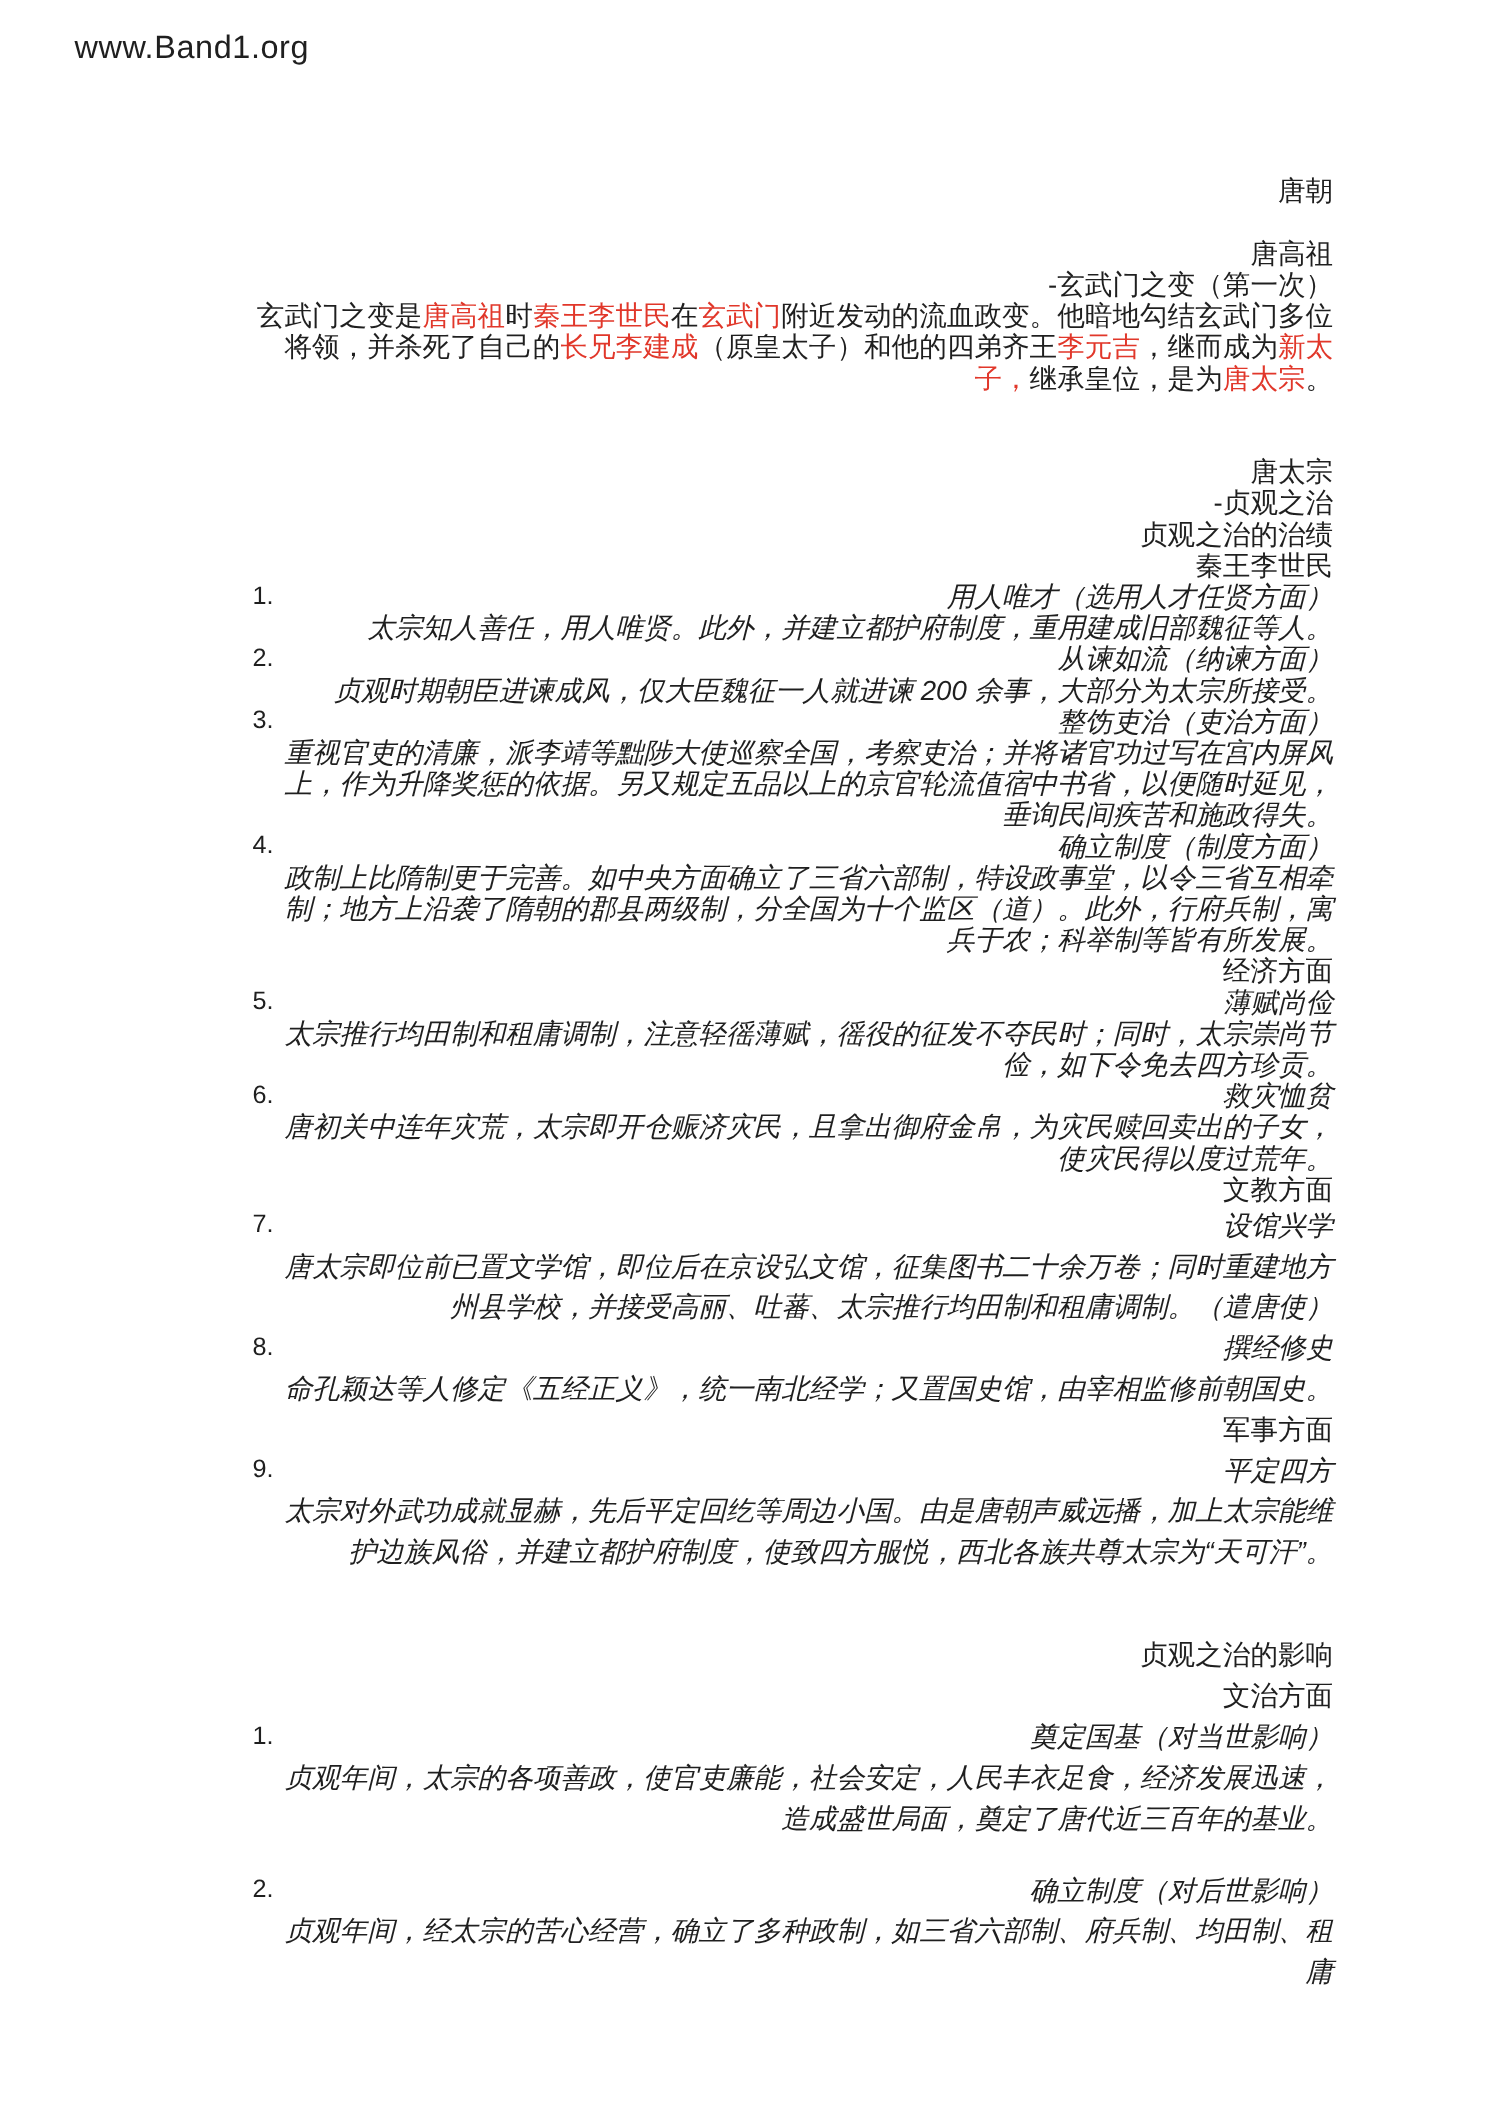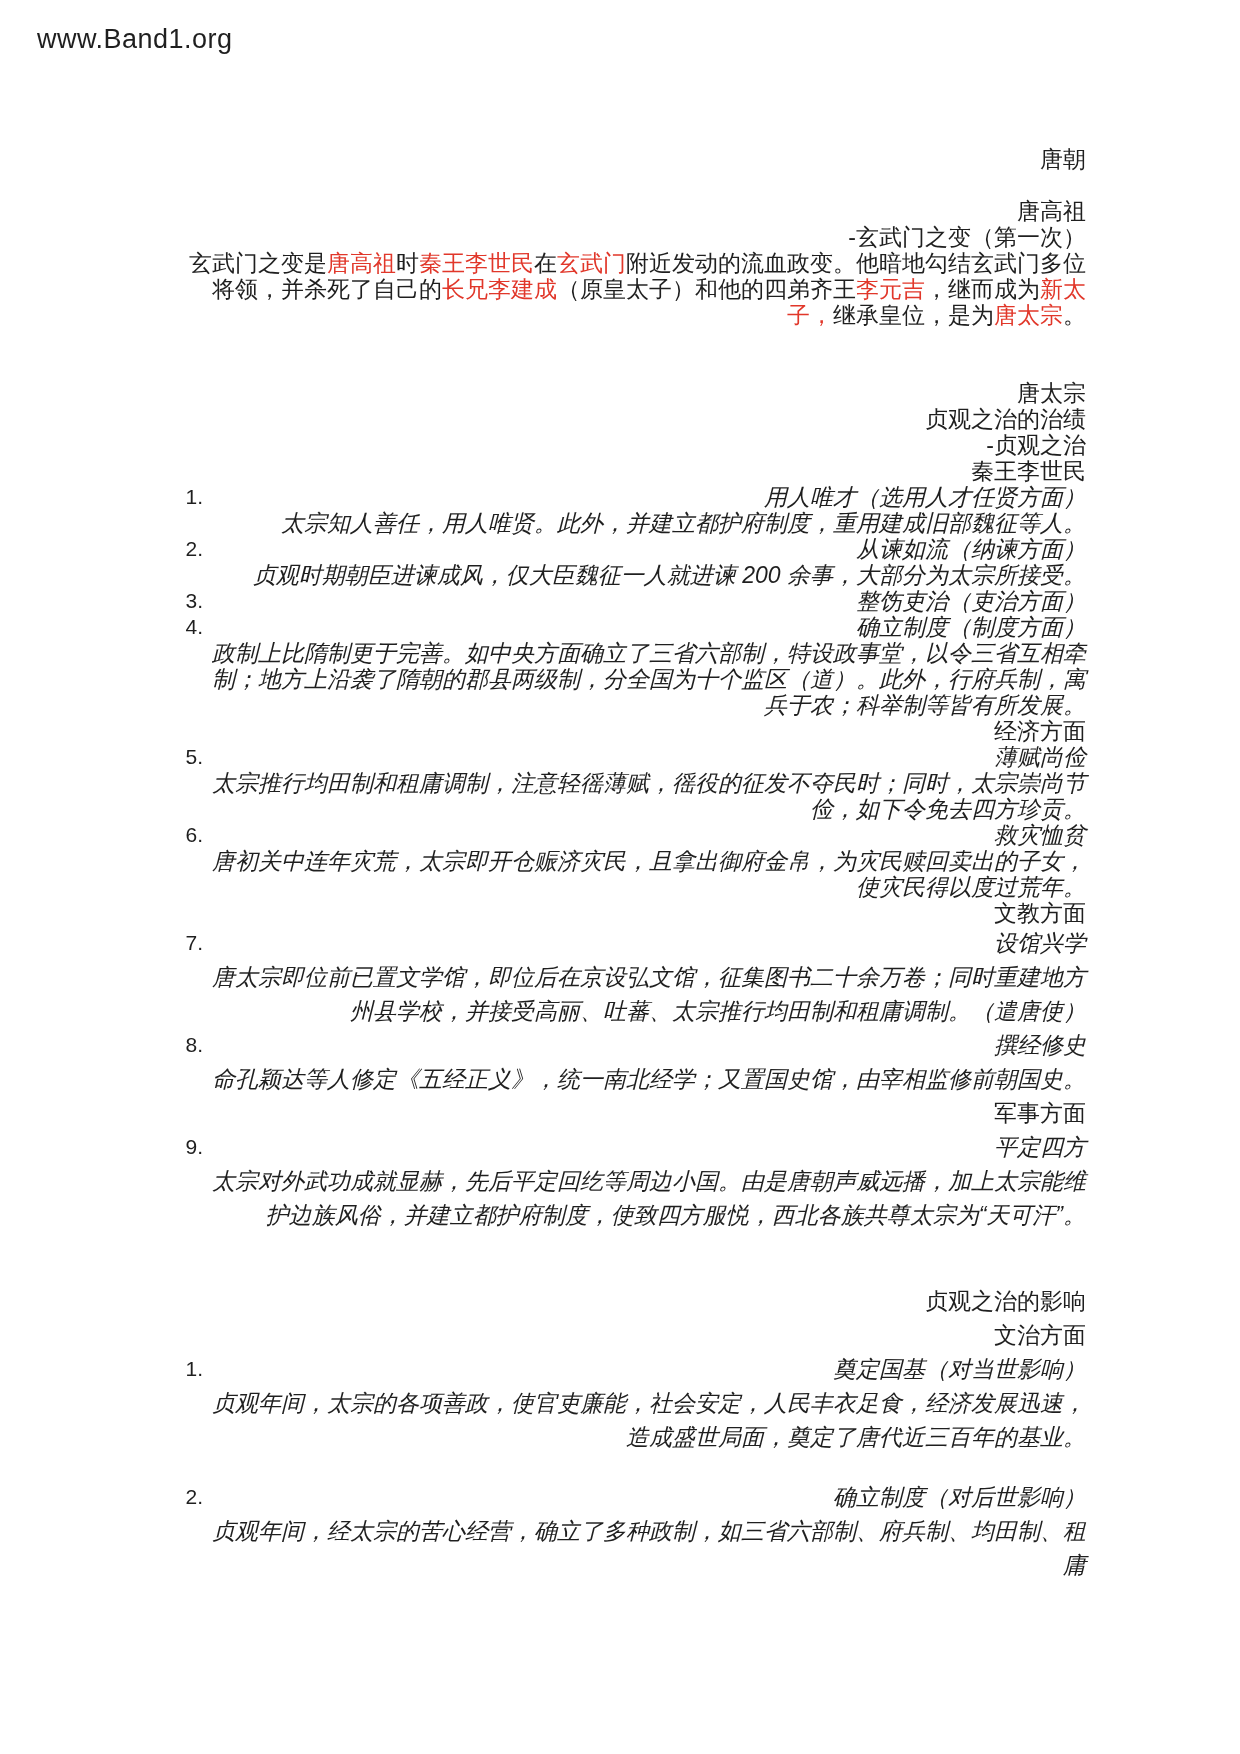--- a/index.html
+++ b/index.html
@@ -12,20 +12,21 @@
     background:#ffffff;
     font-family:"Liberation Sans","DejaVu Sans",sans-serif;
     color:var(--text-color);
   }
   .page{
     position:relative;
     width:1160px;
     height:1754px;
     background:var(--page-bg);
     overflow:hidden;
+    margin-left:25px;
   }
   .header-url{
     position:absolute;
     left:37px;
     top:24px;
     font-size:27px;
     letter-spacing:0.5px;
     color:var(--text-color);
   }
   .content{
@@ -56,41 +57,42 @@
 <div class="page">
   <div class="header-url">www.Band1.org</div>
   <div class="content">
       <div class="line tight">唐朝</div>
       <div class="blank"></div>
       <div class="line tight">唐高祖</div>
       <div class="line tight">-玄武门之变（第一次）</div>
       <div class="para tight"><span>玄武门之变是</span><span class="red">唐高祖</span><span>时</span><span class="red">秦王李世民</span><span>在</span><span class="red">玄武门</span><span>附近发动的流血政变。他暗地勾结玄武门多位将领，并杀死了自己的</span><span class="red">长兄李建成</span><span>（原皇太子）和他的四弟齐王</span><span class="red">李元吉</span><span>，继而成为</span><span class="red">新太子，</span><span>继承皇位，是为</span><span class="red">唐太宗</span><span>。</span></div>
       <div class="blank lg"></div>
       <div class="line tight">唐太宗</div>
+      <div class="line tight">-贞观之治</div>
       <div class="line tight">贞观之治的治绩</div>
-      <div class="line tight">-贞观之治</div>
       <div class="line tight">秦王李世民</div>
       <div class="item tight">
         <div class="num">1.</div>
         <div class="item-content">
           <div class="item-title">用人唯才（选用人才任贤方面）</div>
           <div class="item-body">太宗知人善任，用人唯贤。此外，并建立都护府制度，重用建成旧部魏征等人。</div>
         </div>
       </div>
       <div class="item tight">
         <div class="num">2.</div>
         <div class="item-content">
           <div class="item-title">从谏如流（纳谏方面）</div>
           <div class="item-body">贞观时期朝臣进谏成风，仅大臣魏征一人就进谏 200 余事，大部分为太宗所接受。</div>
         </div>
       </div>
       <div class="item tight">
         <div class="num">3.</div>
         <div class="item-content">
           <div class="item-title">整饬吏治（吏治方面）</div>
+          <div class="item-body">重视官吏的清廉，派李靖等黜陟大使巡察全国，考察吏治；并将诸官功过写在宫内屏风上，作为升降奖惩的依据。另又规定五品以上的京官轮流值宿中书省，以便随时延见，垂询民间疾苦和施政得失。</div>
         </div>
       </div>
       <div class="item tight">
         <div class="num">4.</div>
         <div class="item-content">
           <div class="item-title">确立制度（制度方面）</div>
           <div class="item-body">政制上比隋制更于完善。如中央方面确立了三省六部制，特设政事堂，以令三省互相牵制；地方上沿袭了隋朝的郡县两级制，分全国为十个监区（道）。此外，行府兵制，寓兵于农；科举制等皆有所发展。</div>
         </div>
       </div>
       <div class="line tight">经济方面</div>

